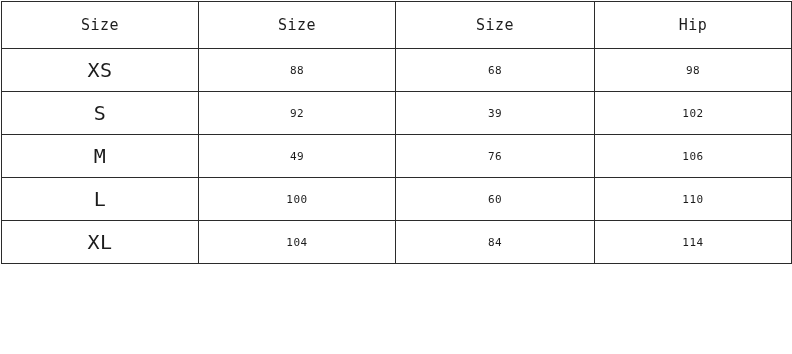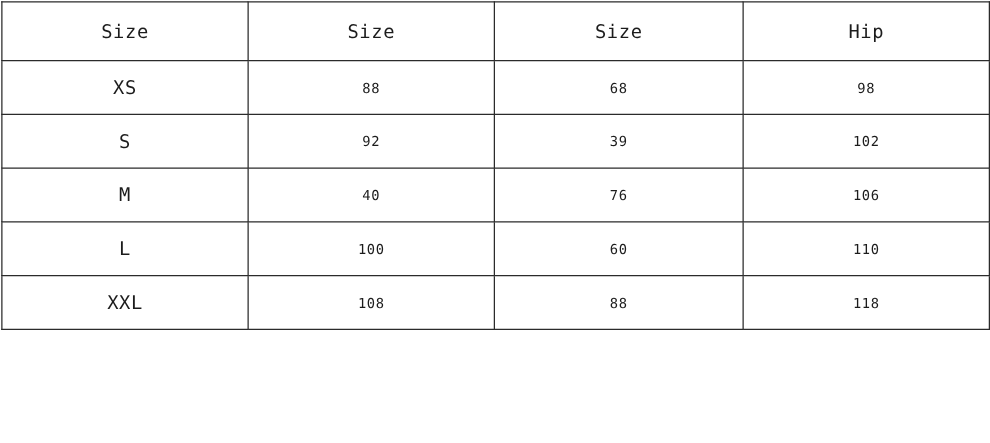--- a/index.html
+++ b/index.html
@@ -52,21 +52,21 @@
     white-space: nowrap;
     overflow: hidden;
   }
 
   table.size-chart thead th {
     height: 46px;
     font-size: 15px;
   }
 
   table.size-chart tbody td.size-cell {
-    font-size: 15px;
+    font-size: 20px;
     text-align: center;
   }
 </style>
 </head>
 <body>
 
 <div id="size-chart-wrap">
   <table class="size-chart">
     <colgroup>
       <col class="c-size">
@@ -90,31 +90,31 @@
         <td>98</td>
       </tr>
       <tr>
         <td class="size-cell">S</td>
         <td>92</td>
         <td>39</td>
         <td>102</td>
       </tr>
       <tr>
         <td class="size-cell">M</td>
-        <td>40</td>
+        <td>49</td>
         <td>76</td>
         <td>106</td>
       </tr>
       <tr>
         <td class="size-cell">L</td>
         <td>100</td>
         <td>60</td>
         <td>110</td>
       </tr>
       <tr>
-        <td class="size-cell">XXL</td>
-        <td>108</td>
-        <td>88</td>
-        <td>118</td>
+        <td class="size-cell">XL</td>
+        <td>104</td>
+        <td>84</td>
+        <td>114</td>
       </tr>
     </tbody>
   </table>
 </div>
 
 </body></html>

